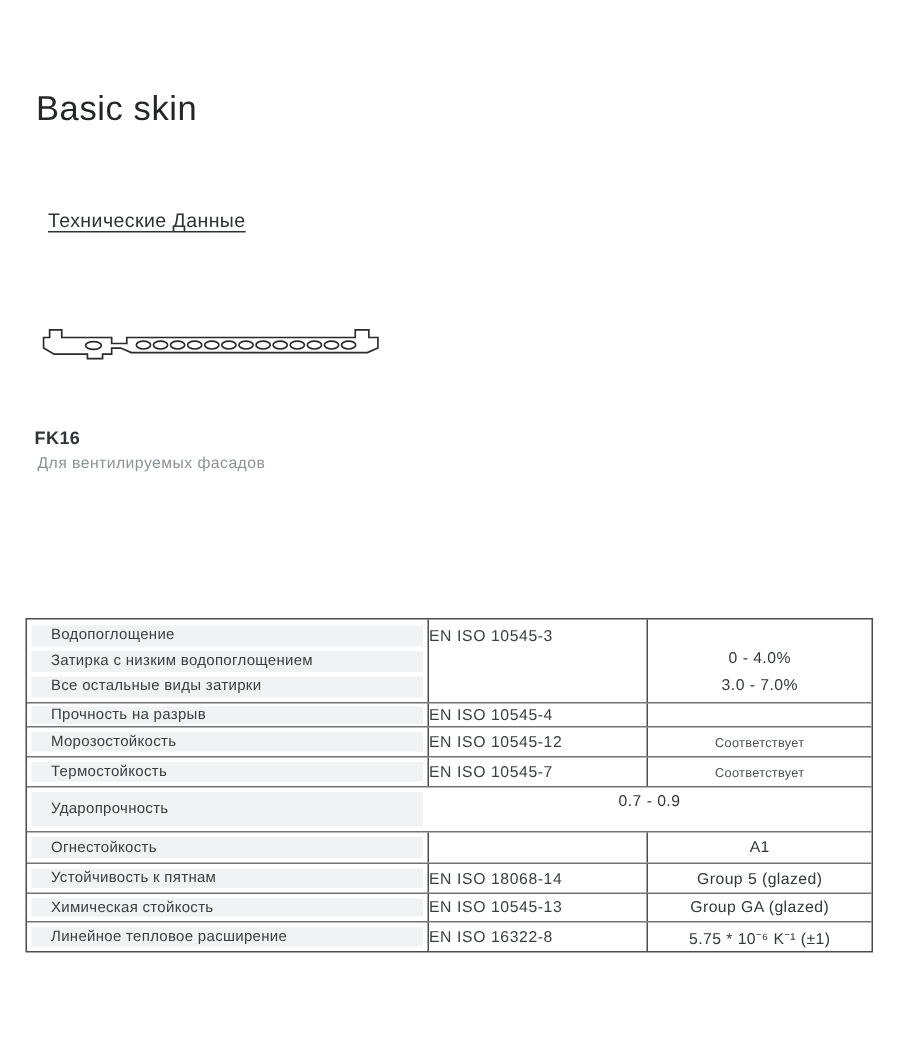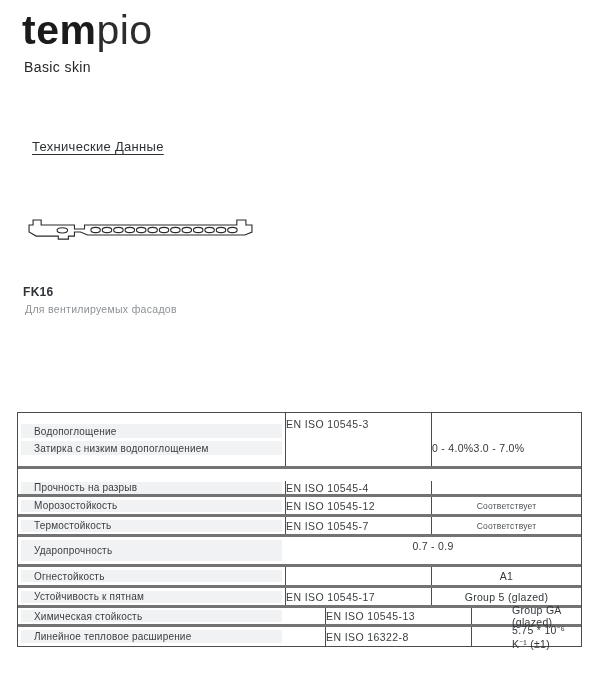--- a/index.html
+++ b/index.html
@@ -5,77 +5,74 @@
   * { margin:0; padding:0; box-sizing:border-box; }
   html,body { width:600px; height:700px; background:#ffffff;
     font-family:"Liberation Sans", sans-serif; color:#3a3e41; overflow:hidden; }
   .page { position:relative; width:600px; height:700px; background:#fff; }
 
   
   .logo { position:absolute; left:22px; top:8px; font-size:41px; color:#1b1b1b;
     letter-spacing:0.5px; line-height:1.1; }
   .logo .bold { font-weight:800; }
   .logo .light { font-weight:400; opacity:0.92; }
-  .product-name { position:absolute; left:24px; top:59px; font-size:14px;
+  .product-name { position:absolute; left:24px; top:59px; font-size:23px;
     color:#242628; letter-spacing:0.4px; }
 
   
   .section-title { position:absolute; left:32px; top:139px; font-size:13px;
     color:#2e3235; letter-spacing:0.3px; text-decoration:underline;
     text-underline-offset:3px; cursor:pointer; }
 
   
   .drawing { position:absolute; left:24px; top:211px; width:232px; height:32px; }
 
   
   .fk-code { position:absolute; left:23px; top:285px; font-size:12px;
     font-weight:600; color:#303438; letter-spacing:0.3px; }
   .fk-sub { position:absolute; left:25px; top:303px; font-size:10.5px;
     color:#8d9296; letter-spacing:0.3px; }
 
   
   .spec-table { position:absolute; left:17px; top:412px; width:565px;
     border:1px solid #4c4c4c; background:#fff; }
-  .trow { display:flex; border-bottom:3px solid #737373; }
+  .trow { display:flex; border-bottom:1px solid #737373; }
   .trow:last-child { border-bottom:none; }
   .c1 { width:267px; display:flex; flex-direction:column; justify-content:center;
     padding:2px 2px; }
   .prop-box { background:#f1f2f3; margin:1px 1px; padding:1px 6px 1px 13px;
     color:#3a3e41; font-size:10px; letter-spacing:0.2px; display:flex;
     align-items:center; flex:1; min-height:12px; }
   .c2 { width:147px; border-left:1px solid #4c4c4c; border-right:1px solid #4c4c4c;
     display:flex; align-items:center; justify-content:flex-start; font-size:10.5px;
     color:#3a3e41; letter-spacing:0.4px; }
   .c3 { flex:1; display:flex; align-items:center; justify-content:center;
     font-size:10.5px; color:#33373a; letter-spacing:0.3px; }
 
   
-  .h56{height:56px;} .h16{height:16px;margin-top:12px;} .h20{height:20px;} .h30{height:30px;}
-  .h21{height:21px;} .h19{height:19px;gap:40px;}
+  .h56{height:56px;} .h16{height:16px;} .h20{height:20px;} .h30{height:30px;}
+  .h21{height:21px;} .h19{height:19px;}
 
   
   .row-multi .c2 { align-items:flex-start; padding-top:5px; }
-  .row-multi .c3 { flex-direction:row; justify-content:flex-start;
+  .row-multi .c3 { flex-direction:column; justify-content:flex-start;
     padding-top:17px; line-height:18px; }
   .row-multi .prop-box { flex:0 0 auto; min-height:14px; margin:1.5px 1px; }
 
   
   .row-top .c2, .row-top .c3 { align-items:flex-start; padding-top:3px; }
 
   
   .val-small .c3 { font-size:8.5px; color:#4b5054; letter-spacing:0.2px; }
 </style>
 </head>
 <body>
 
 <div class="page">
 
-  <div class="logo">
-    <span class="bold">tem</span><span class="light">pio</span>
-  </div>
   <div class="product-name">Basic skin</div>
 
   <div class="section-title">Технические Данные</div>
 
   <svg class="drawing" viewBox="0 0 230 30" xmlns="http://www.w3.org/2000/svg">
     <g fill="#ffffff" stroke="#2a2a2a" stroke-width="1.1" stroke-linejoin="miter">
       <path d="M5 13 L9 13 L9 8 L17 8 L17 13 L50 13 L50 17 L60 17 L60 13
                L211 13 L211 8 L220 8 L220 13 L226 13 L226 20 L219 23 L63 23
                L56 20 L50 20 L50 24 L44 24 L44 27 L34 27 L34 24 L12 24 L5 20 Z"></path>
       <ellipse cx="38" cy="18.3" rx="5.2" ry="2.6"></ellipse>
@@ -97,20 +94,21 @@
 
   <div class="fk-code">FK16</div>
   <div class="fk-sub">Для вентилируемых фасадов</div>
 
   <div class="spec-table">
 
     <div class="trow row-multi h56">
       <div class="c1">
         <div class="prop-box">Водопоглощение</div>
         <div class="prop-box">Затирка с низким водопоглощением</div>
+        <div class="prop-box">Все остальные виды затирки</div>
       </div>
       <div class="c2">
         <span>EN ISO 10545-3</span>
       </div>
       <div class="c3">
         <span>0 - 4.0%</span>
         <span>3.0 - 7.0%</span>
       </div>
     </div>
 
@@ -166,21 +164,21 @@
       <div class="c3">
         <span>A1</span>
       </div>
     </div>
 
     <div class="trow h20">
       <div class="c1">
         <div class="prop-box">Устойчивость к пятнам</div>
       </div>
       <div class="c2">
-        <span>EN ISO 10545-17</span>
+        <span>EN ISO 18068-14</span>
       </div>
       <div class="c3">
         <span>Group 5 (glazed)</span>
       </div>
     </div>
 
     <div class="trow h19">
       <div class="c1">
         <div class="prop-box">Химическая стойкость</div>
       </div>

